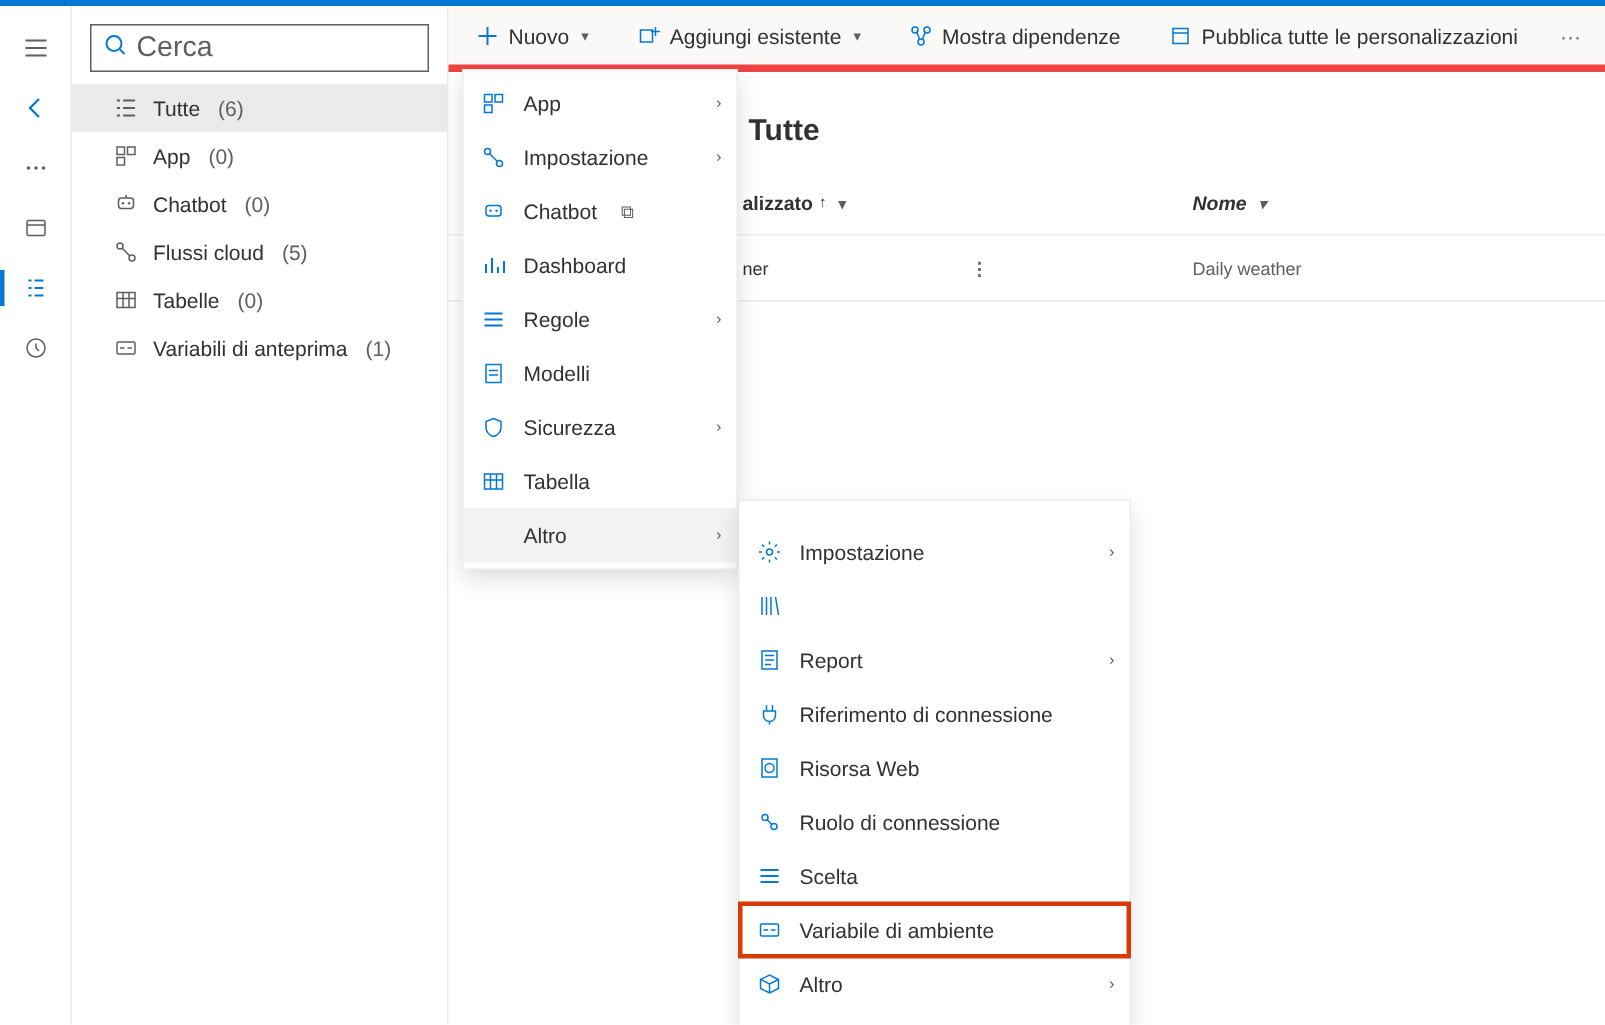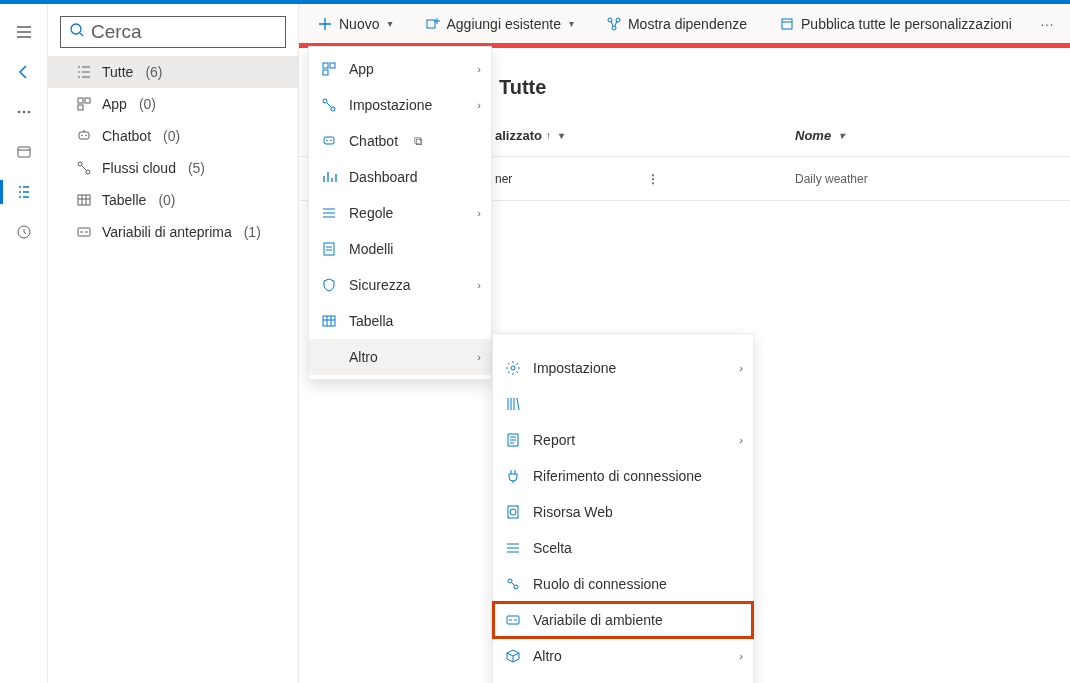--- a/index.html
+++ b/index.html
@@ -374,35 +374,35 @@
         <svg viewBox="0 0 16 16">
           <rect x="3" y="2" width="10" height="12" stroke="currentColor" fill="none"></rect>
           <circle cx="8" cy="8" r="3" stroke="currentColor" fill="none"></circle>
         </svg>
       </span>
     <span>Risorsa Web</span>
   </div>
   <div class="mi">
     <span class="micn">
         <svg viewBox="0 0 16 16">
-          <path d="M2 4h12M2 8h12M2 12h12" stroke="currentColor" stroke-width="1.2"></path>
-        </svg>
-      </span>
-    <span>Scelta</span>
-  </div>
-  <div class="mi">
-    <span class="micn">
-        <svg viewBox="0 0 16 16">
           <circle cx="5" cy="5" r="2" stroke="currentColor" fill="none"></circle>
           <circle cx="11" cy="11" r="2" stroke="currentColor" fill="none"></circle>
           <path d="M6.5 6.5L9.5 9.5" stroke="currentColor"></path>
         </svg>
       </span>
     <span>Ruolo di connessione</span>
   </div>
+  <div class="mi">
+    <span class="micn">
+        <svg viewBox="0 0 16 16">
+          <path d="M2 4h12M2 8h12M2 12h12" stroke="currentColor" stroke-width="1.2"></path>
+        </svg>
+      </span>
+    <span>Scelta</span>
+  </div>
   <div class="mi highlight">
     <span class="micn">
         <svg viewBox="0 0 16 16">
           <rect x="2" y="4" width="12" height="8" rx="1" stroke="currentColor" fill="none"></rect>
           <path d="M4 8h3M9 8h3" stroke="currentColor"></path>
         </svg>
       </span>
     <span>Variabile di ambiente</span>
   </div>
   <div class="mi">

